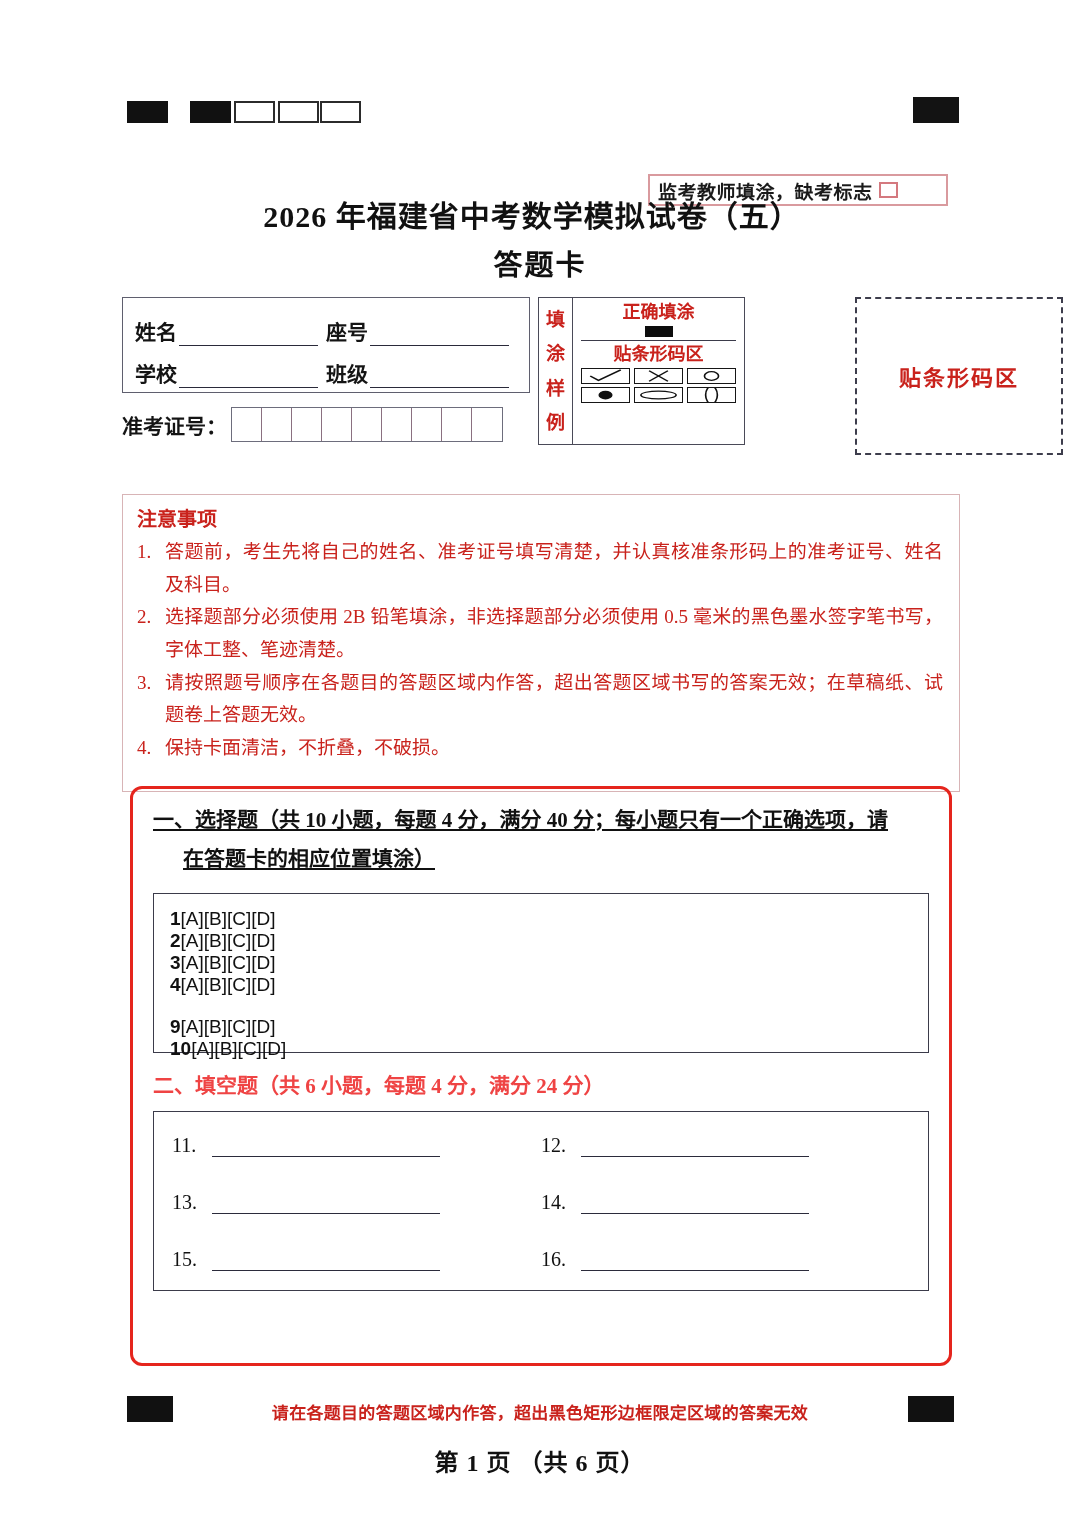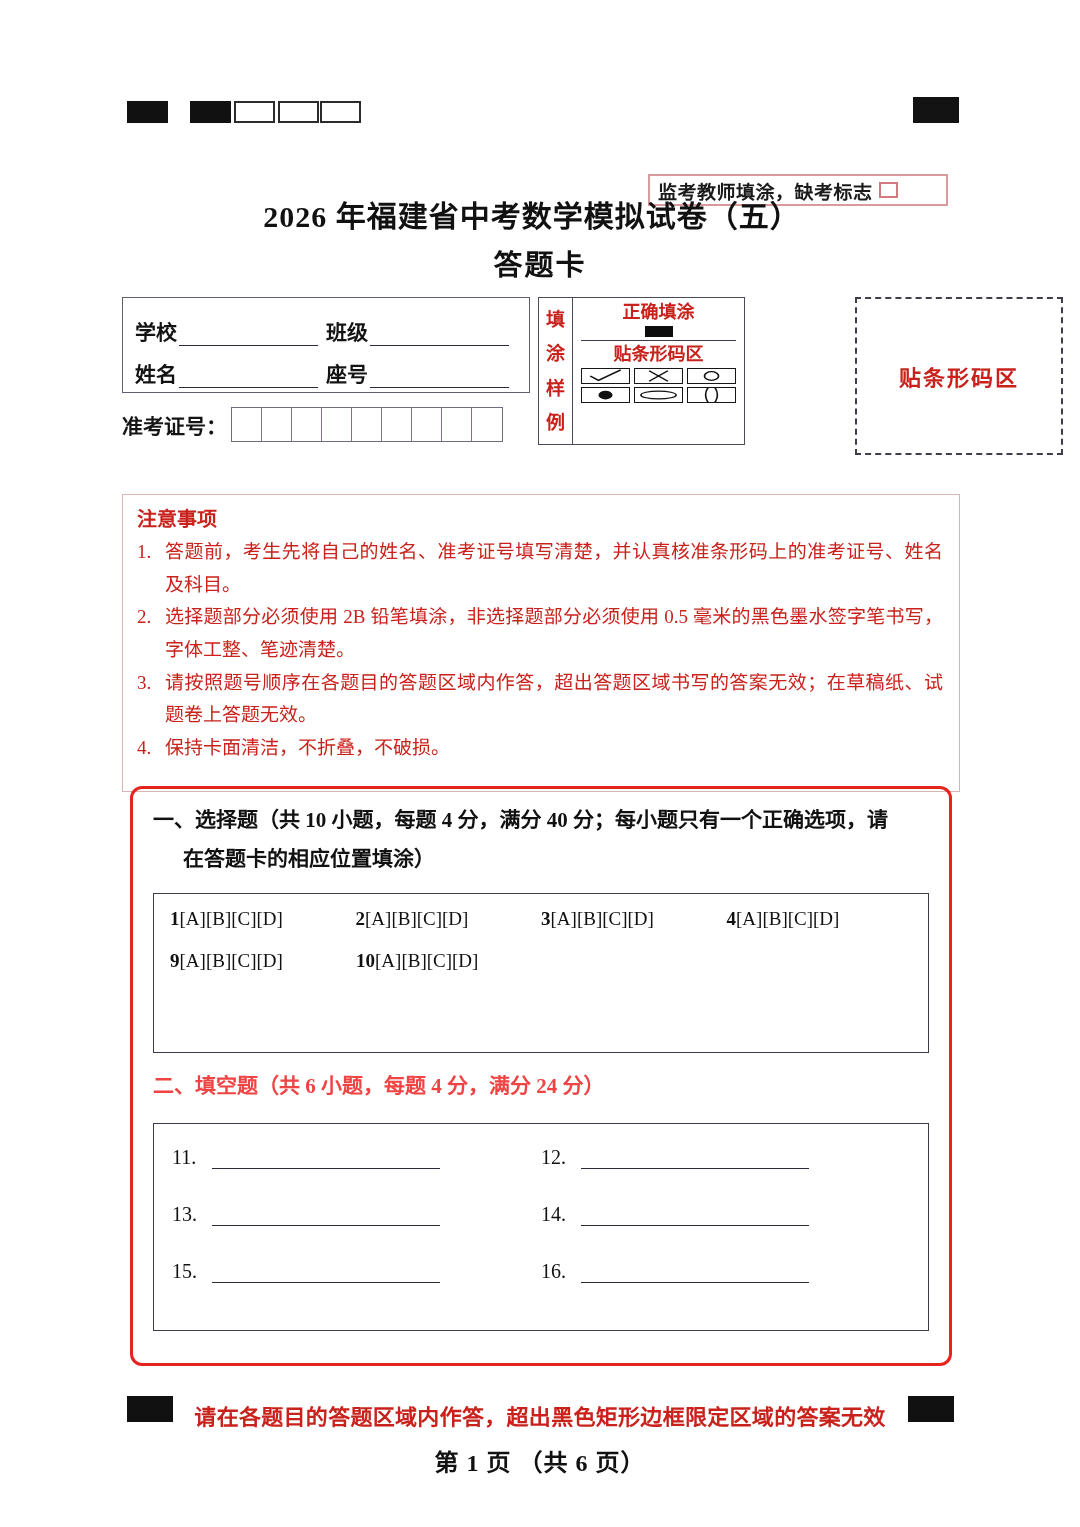--- a/index.html
+++ b/index.html
@@ -333,54 +333,56 @@
     border: 3px solid #e5251d;
     border-radius: 12px;
     box-sizing: border-box;
     padding: 12px 20px 0 20px;
   }
   .sec-head {
     font-size: 21px;
     font-weight: bold;
     color: #111111;
     line-height: 1.85;
+    text-decoration: underline;
   }
   .sec-head .indent { display: block; padding-left: 30px; }
 
   .answer-box {
     margin-top: 14px;
     border: 1.5px solid #3b3b4a;
     box-sizing: border-box;
     height: 160px;
     padding: 14px 16px 0 16px;
   }
   .answer-row {
     display: flex;
-    font-family: Liberation Serif, serif;
+    font-family: Liberation Sans, sans-serif;
     font-size: 19px;
     letter-spacing: 0px;
     color: #111111;
     margin-bottom: 20px;
     white-space: pre;
+    flex-direction: column;
   }
   .answer-item { width: 186px; }
   .answer-item .qn { font-weight: bold; }
 
   .sec-head2 {
     margin-top: 16px;
     font-size: 21px;
     font-weight: bold;
     color: #ef4444;
   }
 
   .blank-box {
-    margin-top: 24px;
+    margin-top: 12px;
     border: 1.5px solid #3b3b4a;
     box-sizing: border-box;
-    height: 208px;
+    height: 180px;
     padding: 22px 18px 4px 18px;
   }
   .blank-row {
     display: flex;
     margin-bottom: 34px;
   }
   .blank-cell {
     width: 50%;
     display: flex;
     align-items: flex-end;
@@ -397,21 +399,21 @@
     height: 18px;
   }
 
   
   .footer-note {
     position: absolute;
     left: 0;
     top: 1399px;
     width: 1080px;
     text-align: center;
-    font-size: 22px;
+    font-size: 17px;
     font-weight: bold;
     color: #c9221c;
     letter-spacing: 0.3px;
   }
   .page-no {
     position: absolute;
     left: 0;
     top: 1443px;
     width: 1080px;
     text-align: center;
@@ -442,35 +444,35 @@
 
   <div class="main-title">2026 年福建省中考数学模拟试卷（五）</div>
   <div class="sub-title">答题卡</div>
 
   <div class="info-row">
 
     <div class="info-left">
       <div class="info-fields">
         <div class="field-line">
           <div class="field">
+            <span class="field-label">姓名</span>
+            <span class="field-rule"></span>
+          </div>
+          <div class="field">
+            <span class="field-label">座号</span>
+            <span class="field-rule"></span>
+          </div>
+        </div>
+        <div class="field-line">
+          <div class="field">
             <span class="field-label">学校</span>
             <span class="field-rule"></span>
           </div>
           <div class="field">
             <span class="field-label">班级</span>
-            <span class="field-rule"></span>
-          </div>
-        </div>
-        <div class="field-line">
-          <div class="field">
-            <span class="field-label">姓名</span>
-            <span class="field-rule"></span>
-          </div>
-          <div class="field">
-            <span class="field-label">座号</span>
             <span class="field-rule"></span>
           </div>
         </div>
       </div>
 
       <div class="admit-row">
         <span class="admit-label">准考证号：</span>
         <span class="admit-grid">
           <span class="admit-cell"></span>
           <span class="admit-cell"></span>

